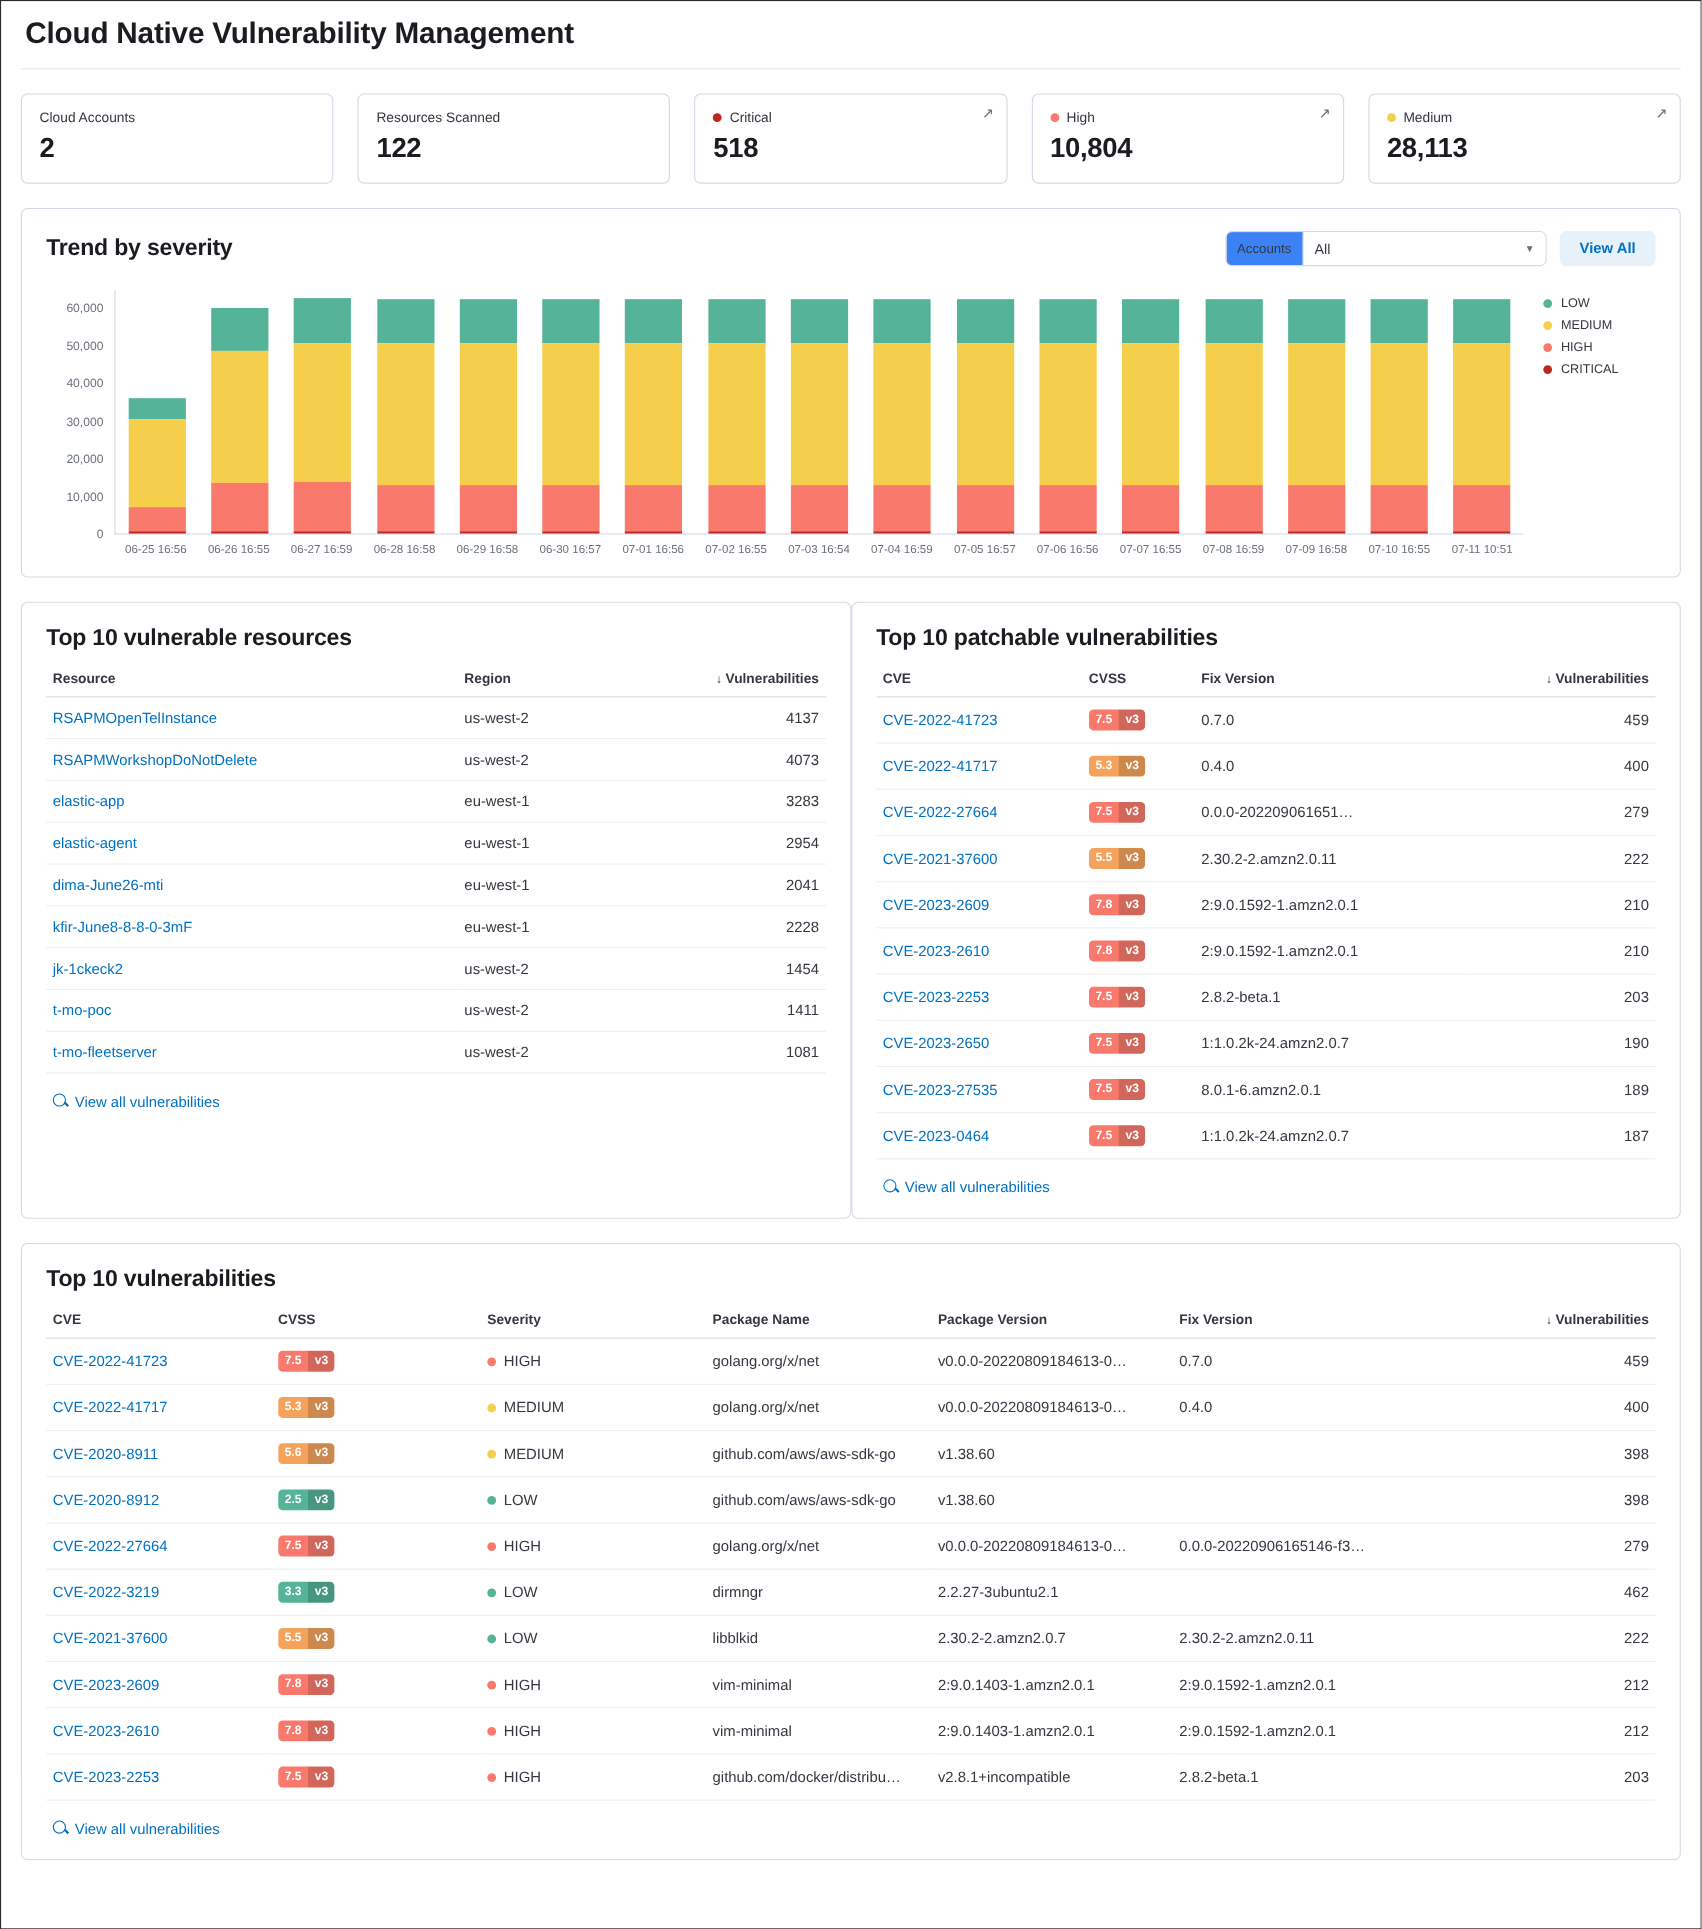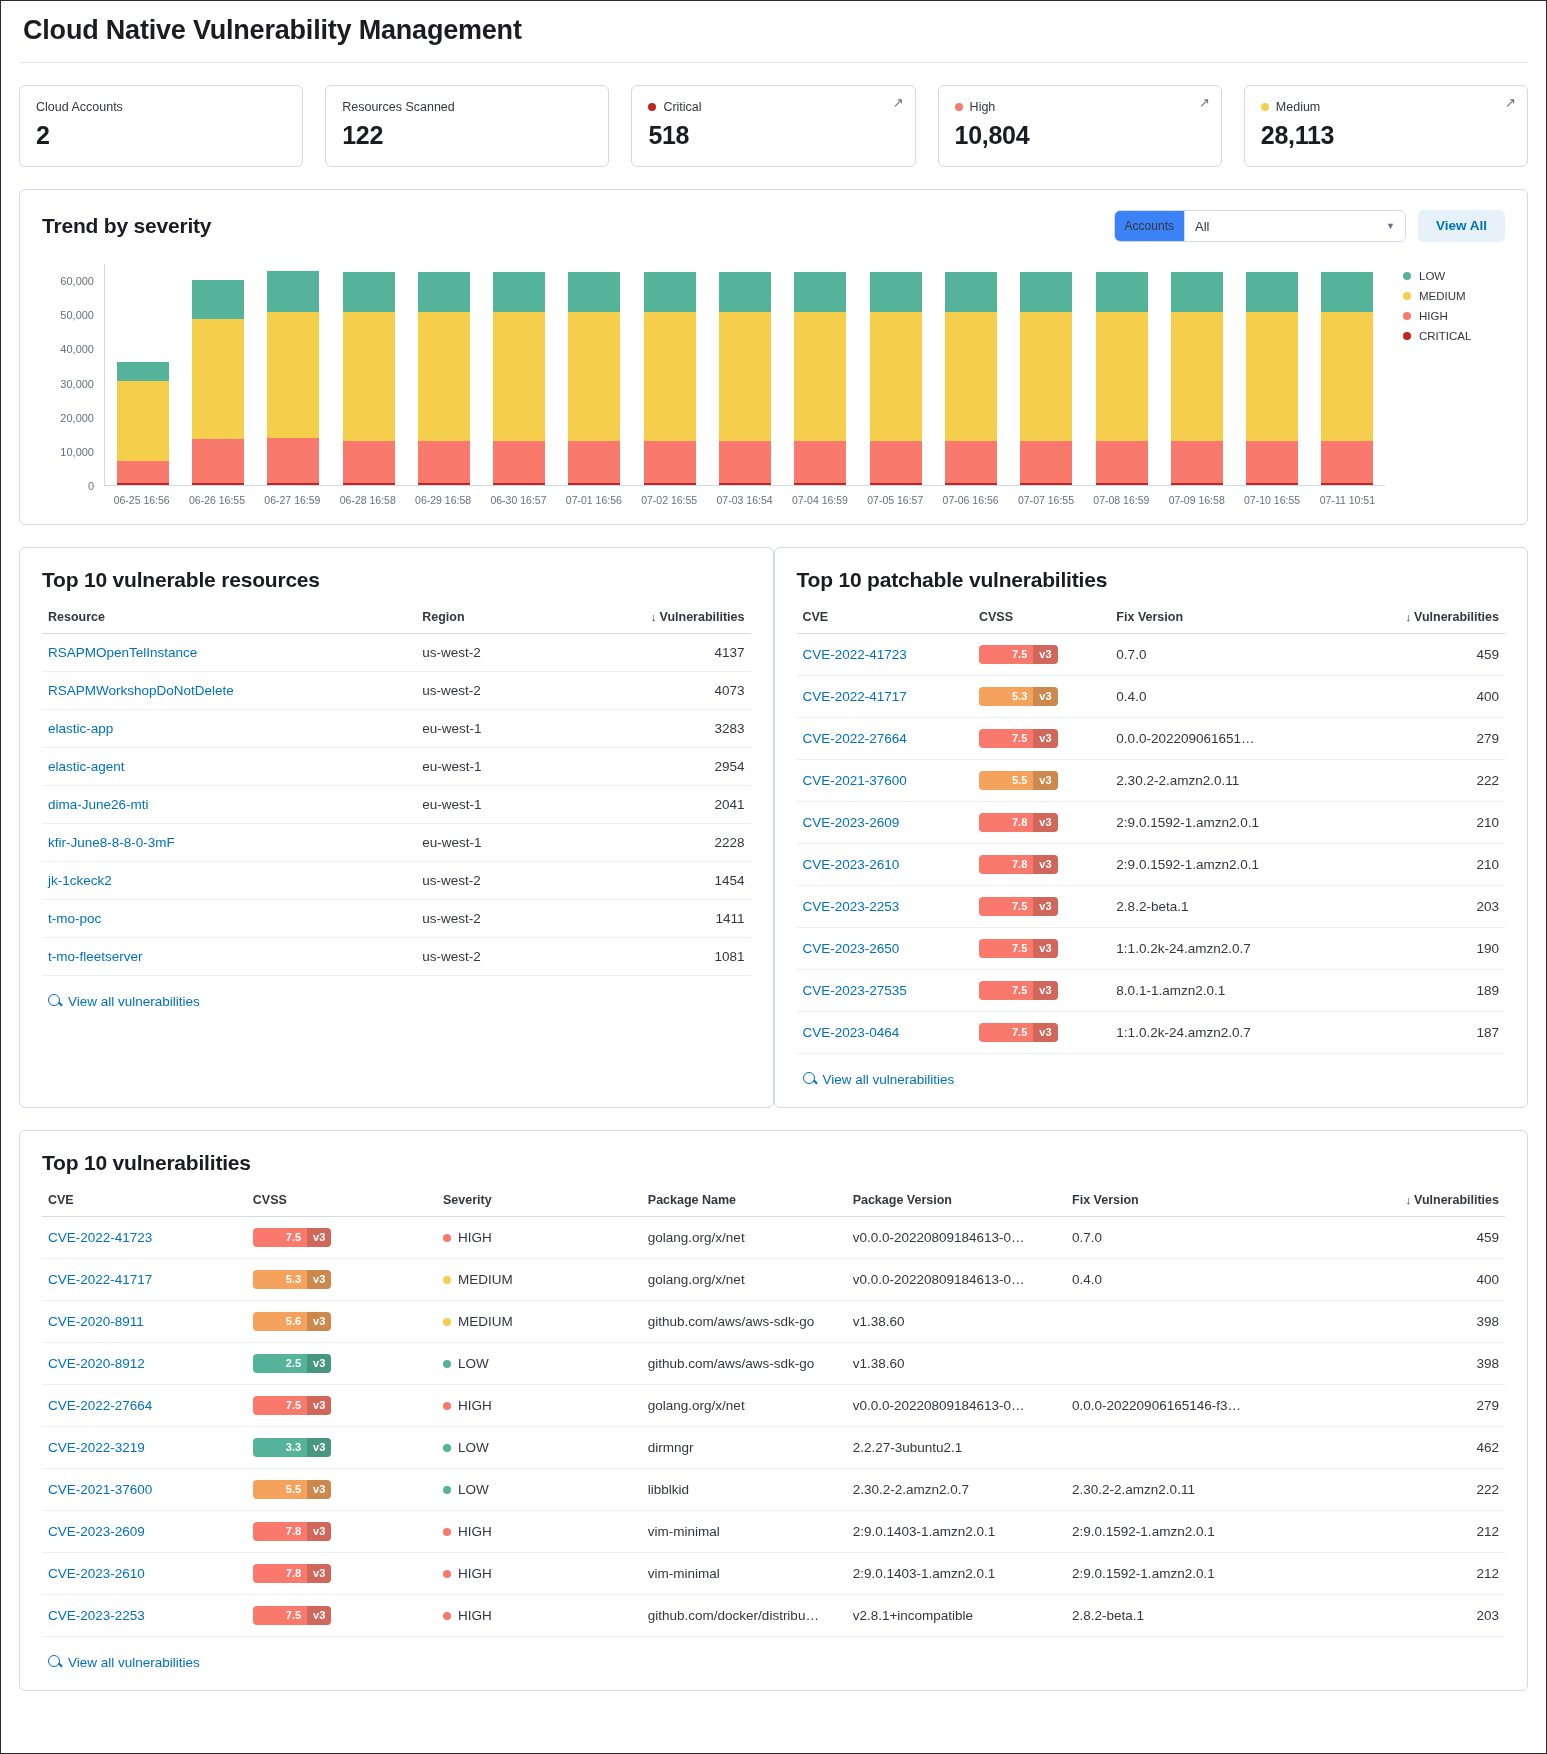--- a/index.html
+++ b/index.html
@@ -228,21 +228,20 @@
   .link { color: #0071c2; cursor: pointer; }
   .cvss-badge {
     display: inline-flex;
     align-items: center;
     border-radius: 4px;
     overflow: hidden;
     font-size: 11px;
     font-weight: bold;
     color: #fff;
     line-height: 1;
-    padding-left: 27px;
   }
   .cvss-badge .score { padding: 4px 6px; }
   .cvss-badge .ver {
     padding: 4px 6px;
     background: rgba(0,0,0,0.16);
   }
   .sev-cell { display: flex; align-items: center; gap: 7px; }
   .footer-link {
     display: flex;
     align-items: flex-start;
@@ -672,21 +671,21 @@
                 </span></td>
               <td>1:1.0.2k-24.amzn2.0.7</td>
               <td class="num">190</td>
             </tr>
             <tr>
               <td class="link">CVE-2023-27535</td>
               <td><span class="cvss-badge" style="background: rgb(249, 122, 109);">
                   <span class="score">7.5</span>
                   <span class="ver">v3</span>
                 </span></td>
-              <td>8.0.1-1.amzn2.0.1</td>
+              <td>8.0.1-6.amzn2.0.1</td>
               <td class="num">189</td>
             </tr>
             <tr>
               <td class="link">CVE-2023-0464</td>
               <td><span class="cvss-badge" style="background: rgb(249, 122, 109);">
                   <span class="score">7.5</span>
                   <span class="ver">v3</span>
                 </span></td>
               <td>1:1.0.2k-24.amzn2.0.7</td>
               <td class="num">187</td>

